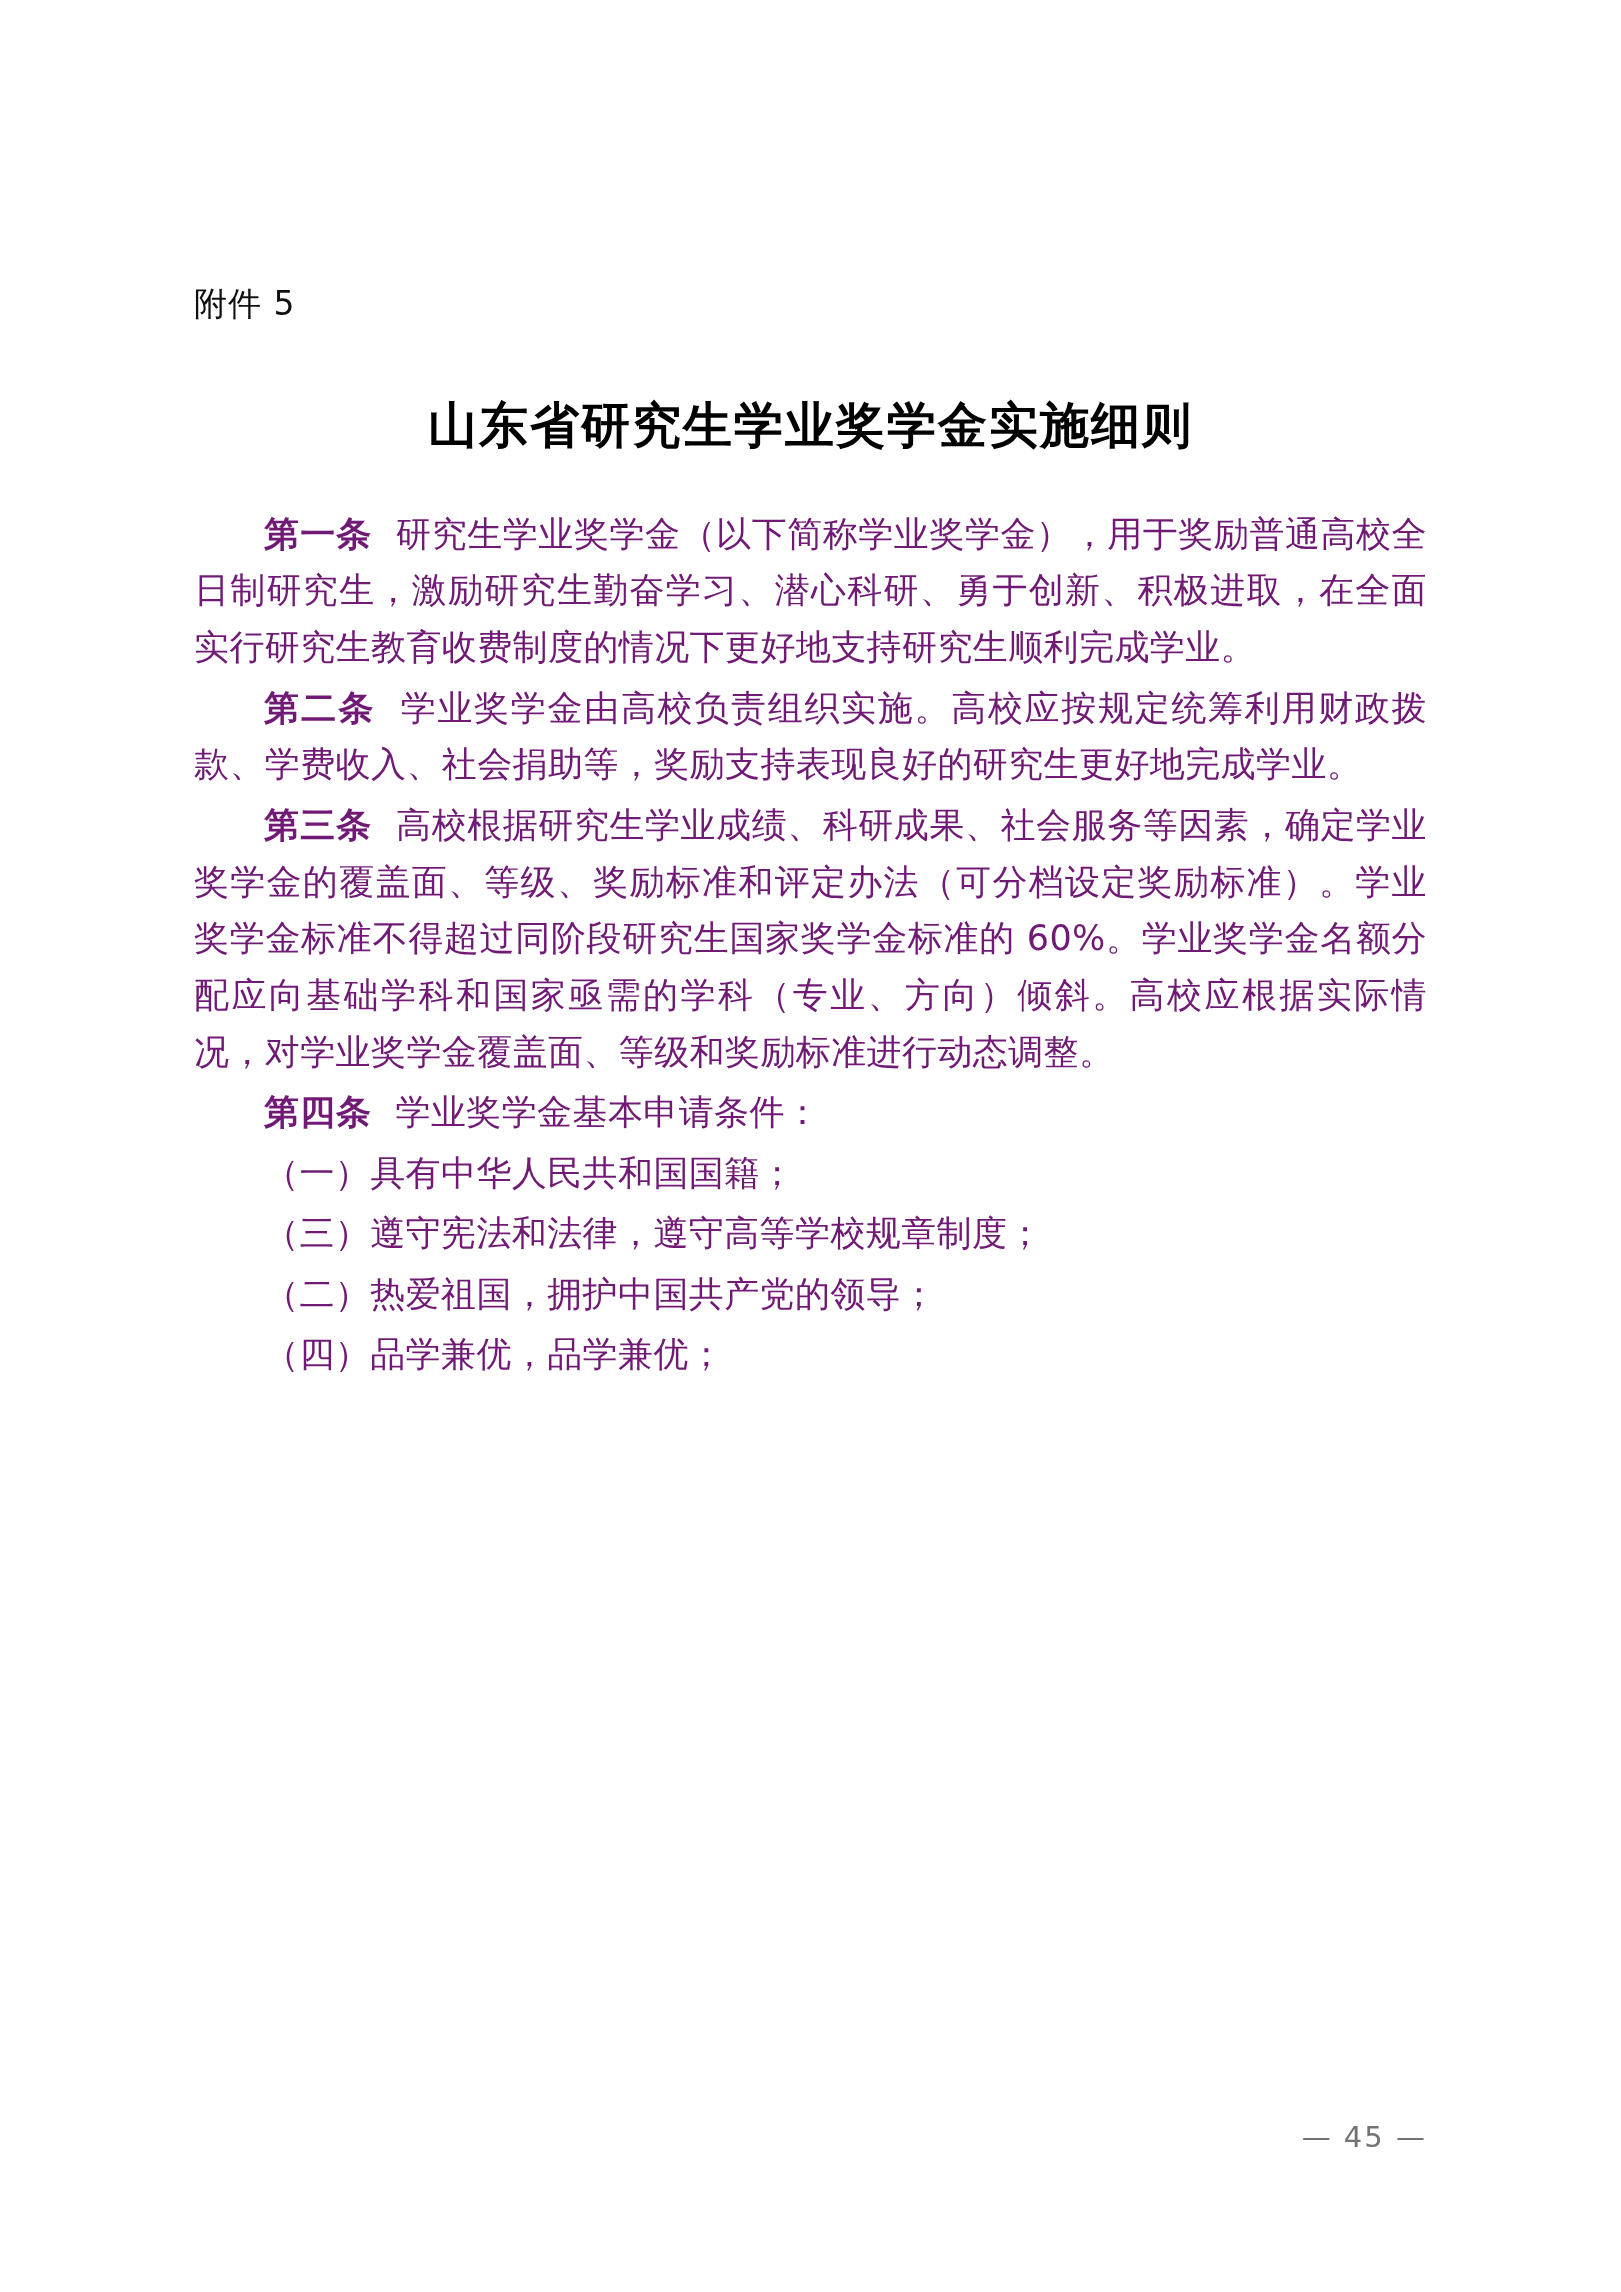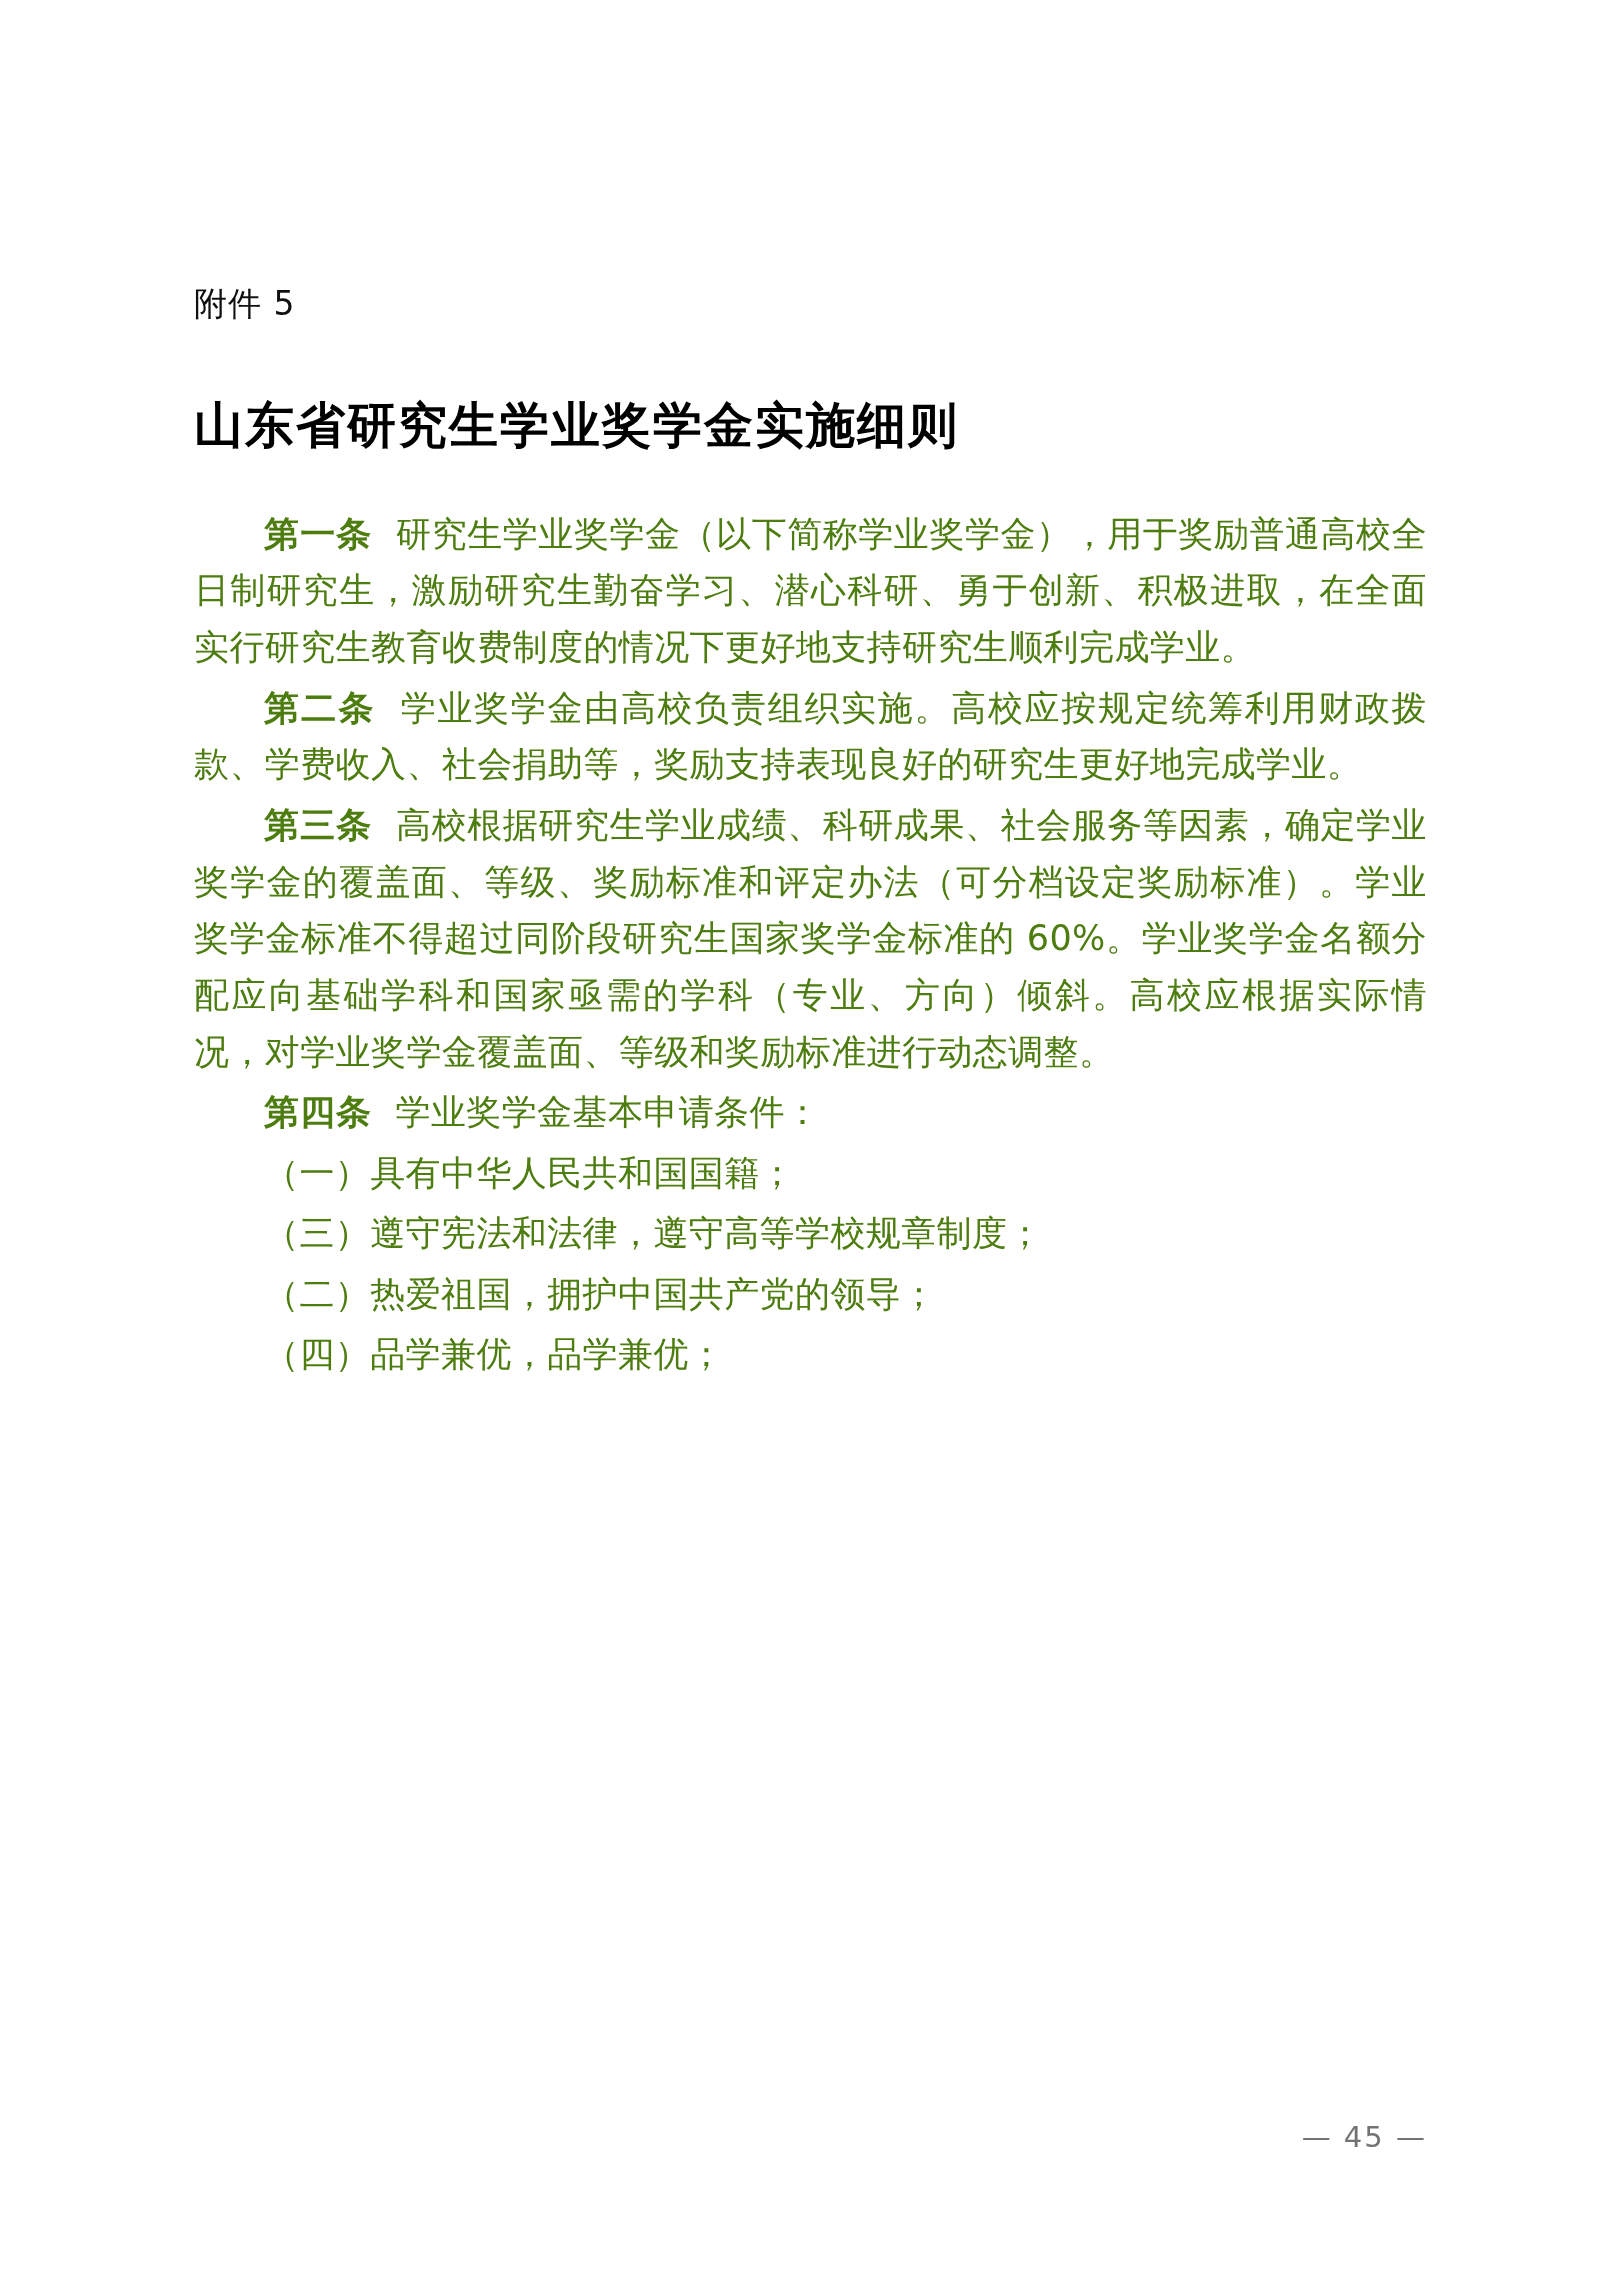--- a/index.html
+++ b/index.html
@@ -32,36 +32,36 @@
   .attachment-label {
     font-size: 33px;
     line-height: 1.2;
     letter-spacing: 1px;
     font-family: "DejaVu Sans", "Liberation Sans", sans-serif;
     font-weight: 400;
     color: #101010;
   }
   .doc-title {
     margin-top: 69px;
-    text-align: left;
+    text-align: center;
     font-size: 49px;
     font-weight: bold;
     letter-spacing: 2px;
     font-family: "DejaVu Serif", "Liberation Serif", serif;
     color: #000;
   }
   .body-text {
     margin-top: 47px;
     font-size: 35px;
     line-height: 1.62;
     text-align: justify;
     text-justify: inter-ideograph;
     letter-spacing: 0.4px;
     font-family: "DejaVu Sans", "Liberation Sans", sans-serif;
-    color: #4d7c0f;
+    color: #701a75;
   }
   p.para {
     margin: 0 0 3.9px 0;
     text-indent: 70px;
     font-size: 35px;
     line-height: 1.62;
     text-align: justify;
     text-justify: inter-ideograph;
     font-family: "DejaVu Sans", "Liberation Sans", sans-serif;
   }

